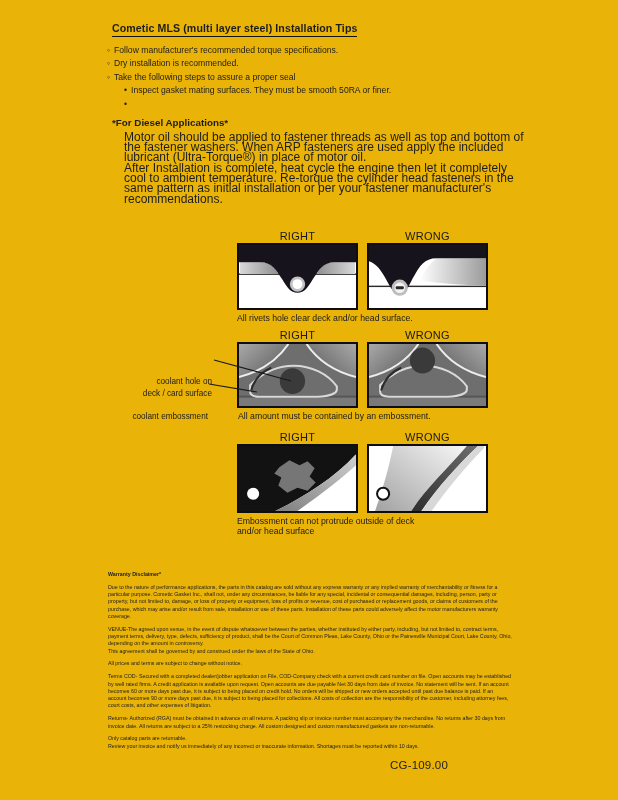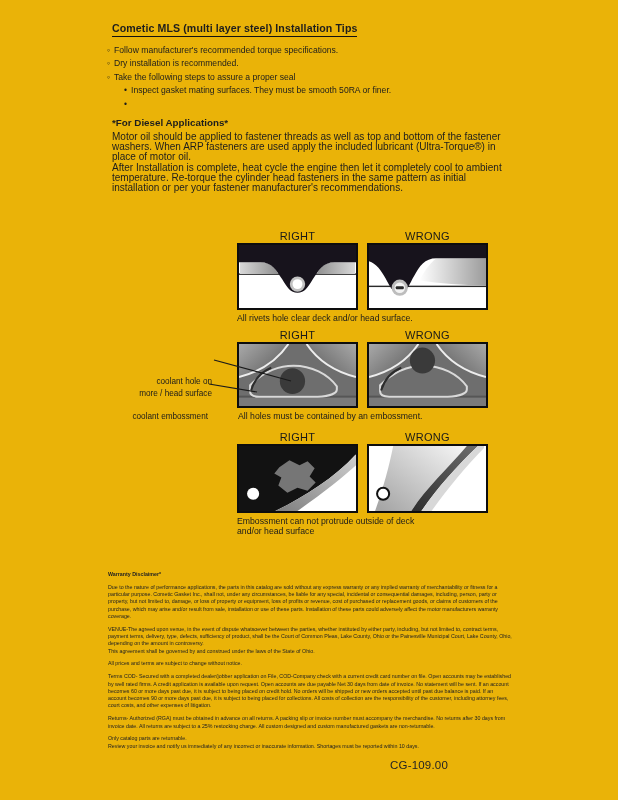--- a/index.html
+++ b/index.html
@@ -11,21 +11,21 @@
   
   .title{left:112px;top:22px;font-size:10.6px;font-weight:bold;border-bottom:1.6px solid #111;padding-bottom:2px;letter-spacing:.1px;}
   
   .bullets{left:107px;top:44px;width:430px;font-size:8.6px;line-height:13.4px;}
   .brow{display:flex;}
   .brow .mk{width:7px;flex:0 0 7px;font-size:8.6px;}
   .brow.sub{margin-left:17px;}
   .brow.sub .mk{width:7px;}
   
   .diesel-h{left:112px;top:117px;font-size:9.8px;font-weight:bold;}
-  .para{left:112px;width:400px;font-size:10px;line-height:10.2px;}
+  .para{left:124px;width:400px;font-size:12px;line-height:10.2px;}
   .p1{top:132px;} .p2{top:163px;} .p3{top:205px;}
   
   .dlabel{width:121px;text-align:center;font-size:11px;letter-spacing:.3px;color:#191919;}
   .panel{box-sizing:border-box;width:121px;border:2.6px solid #0d0d0d;background:#fff;}
   .panel svg{display:block;width:100%;height:100%;}
   .lpos{left:237px;} .rpos{left:367px;}
   .r1l{top:230px;} .r1p{top:243px;height:67px;}
   .r2l{top:329px;} .r2p{top:342px;height:66px;}
   .r3l{top:431px;} .r3p{top:444px;height:69px;}
   .cap{font-size:8.7px;line-height:10px;color:#1b1b1b;}
@@ -119,21 +119,21 @@
       <rect x="26.5" y="40.7" width="8" height="2.8" rx="1" fill="#2a2a2a"></rect>
     </svg>
   </div>
   <div class="abs cap cap1">All rivets hole clear deck and/or head surface.</div>
 
   <div class="abs dlabel lpos r2l">RIGHT</div>
   <div class="abs dlabel rpos r2l">WRONG</div>
 
   <div class="abs ann annA">
     <div>coolant hole on</div>
-    <div>more / head surface</div>
+    <div>deck / card surface</div>
   </div>
   <div class="abs ann annB">coolant embossment</div>
 
   <div class="abs panel lpos r2p">
     <svg viewBox="0 0 116 60" preserveAspectRatio="none">
       <defs>
         <linearGradient id="boreL" x1="0" y1="0" x2="0.8" y2="0.6">
           <stop offset="0" stop-color="#a9a9a9"></stop>
             <stop offset="1" stop-color="#6e6e6e"></stop>
         </linearGradient>
@@ -177,21 +177,21 @@
       <path d="M12,45 C15,35 22,27 32,23" stroke="#2c2c2c" stroke-width="2" fill="none"></path>
       <circle cx="53" cy="16" r="12.5" fill="#3a3a3a"></circle>
     </svg>
   </div>
 
   <svg class="abs leader" viewBox="0 0 260 62">
     <line x1="114" y1="22" x2="191" y2="43" stroke="#1a1a1a" stroke-width="1.2"></line>
     <line x1="109" y1="46" x2="157" y2="54" stroke="#1a1a1a" stroke-width="1.2"></line>
   </svg>
 
-  <div class="abs cap cap2">All holes must be contained by an embossment.</div>
+  <div class="abs cap cap2">All amount must be contained by an embossment.</div>
 
   <div class="abs dlabel lpos r3l">RIGHT</div>
   <div class="abs dlabel rpos r3l">WRONG</div>
 
   <div class="abs panel lpos r3p">
     <svg viewBox="0 0 116 64" preserveAspectRatio="none">
       <defs>
         <linearGradient id="band3" x1="1" y1="0" x2="0" y2="1">
           <stop offset="0" stop-color="#d0d0d0"></stop>
             <stop offset="1" stop-color="#7e7e7e"></stop>

